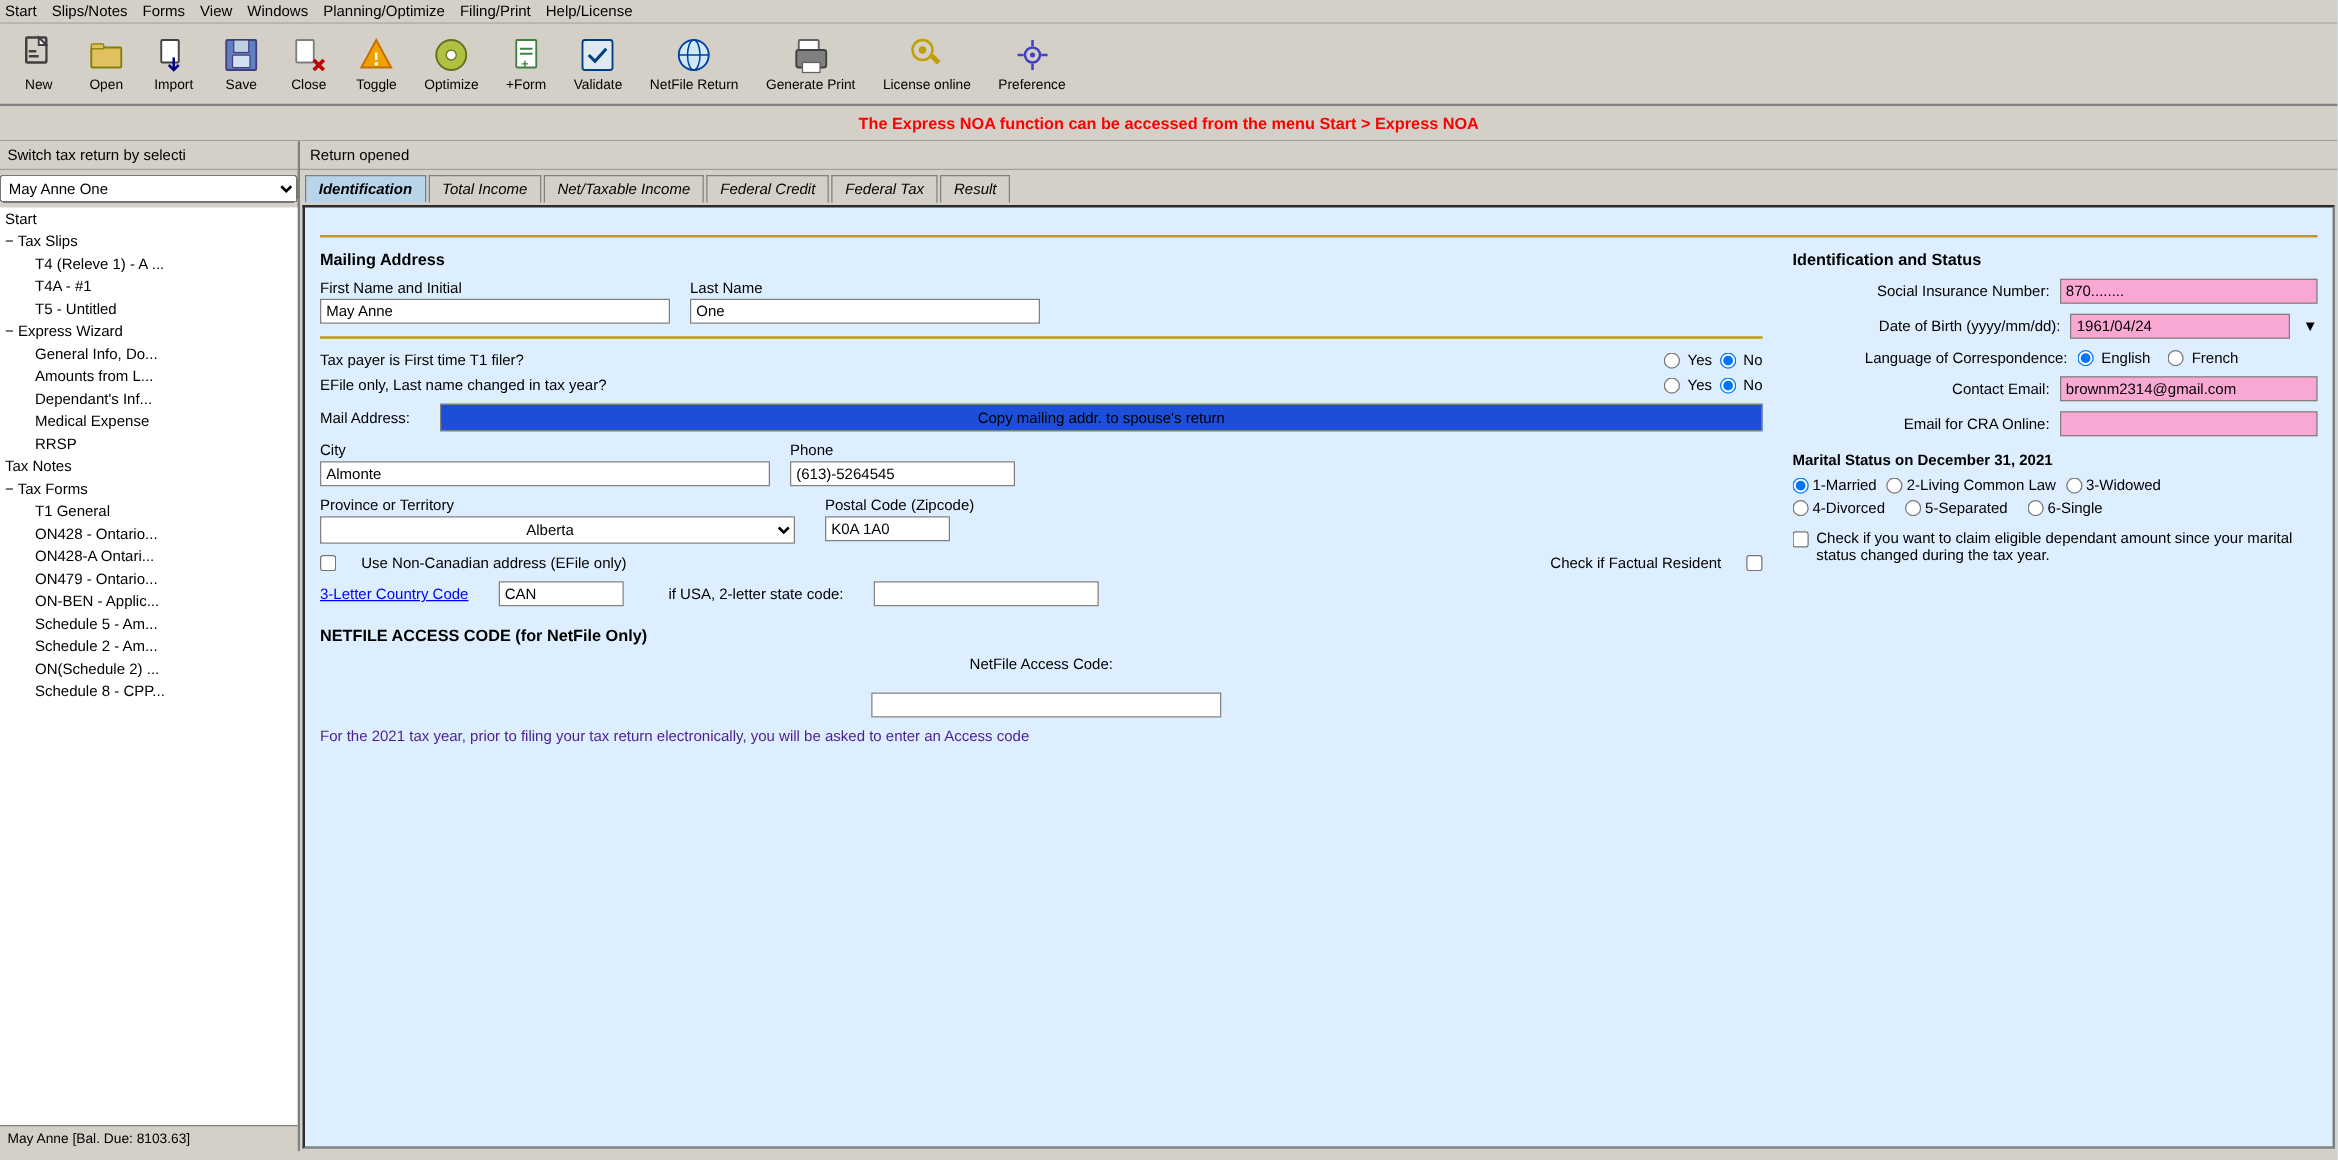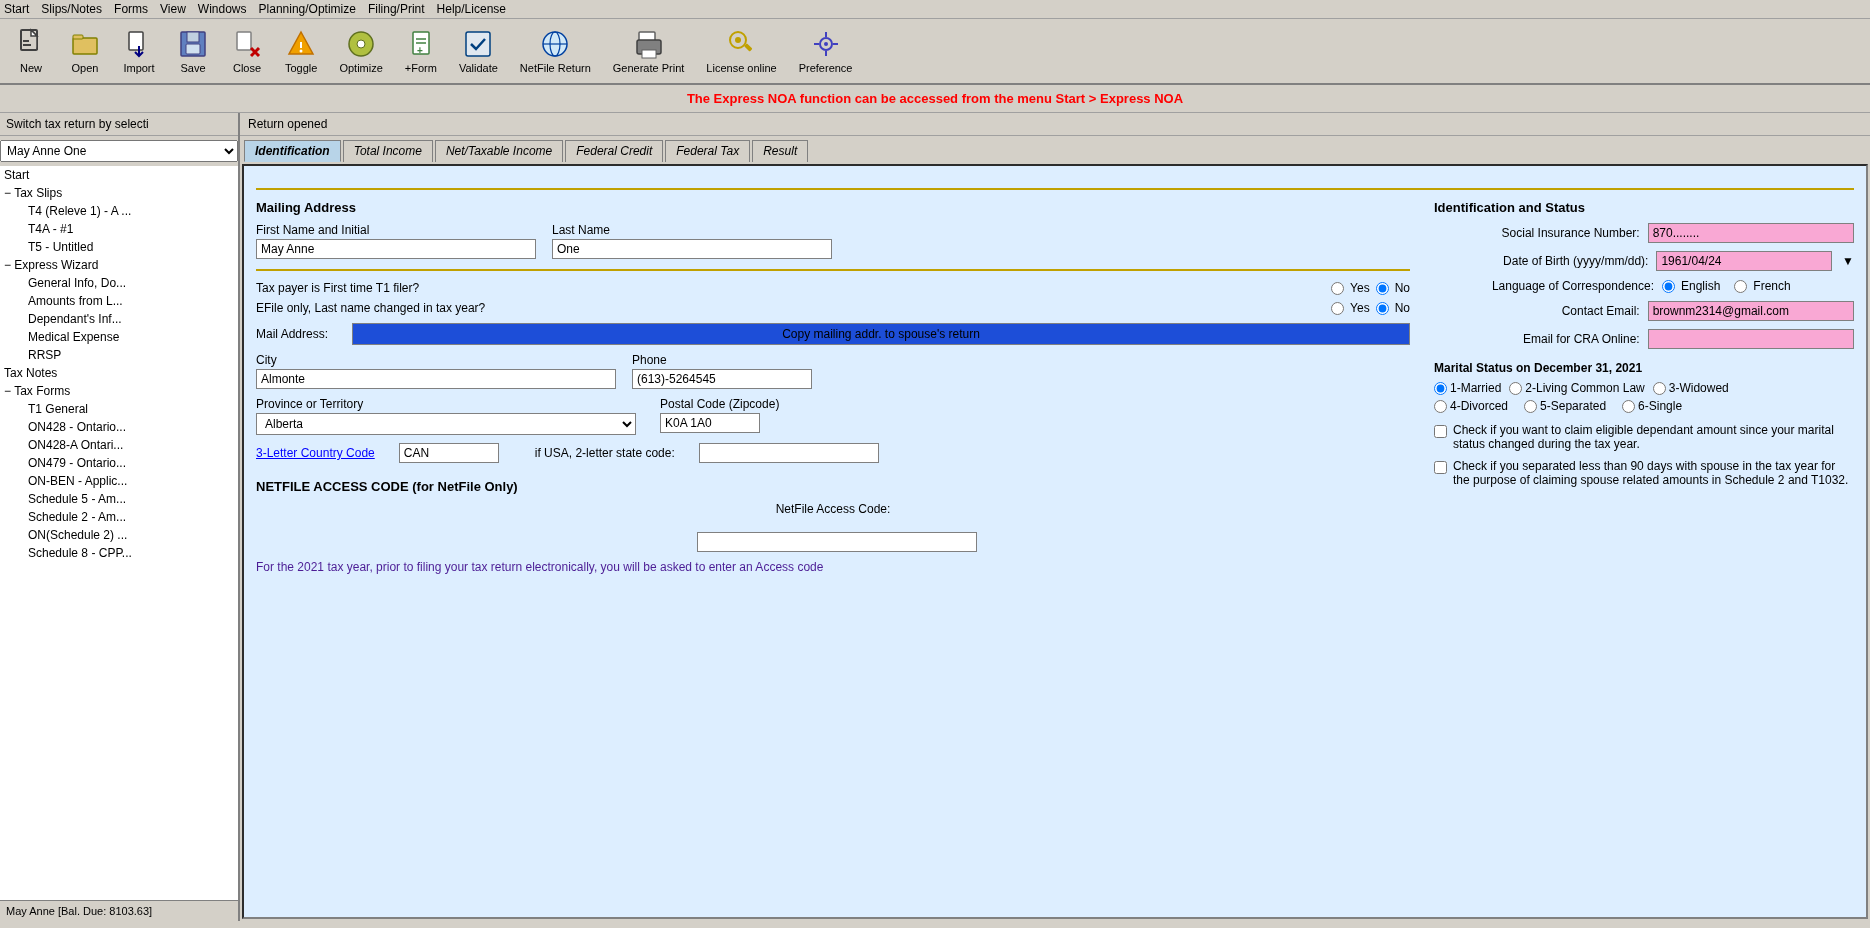--- a/index.html
+++ b/index.html
@@ -79,21 +79,21 @@
     .marital-options { display: flex; flex-wrap: wrap; gap: 4px 8px; font-size: 12px; }
     .marital-option { display: flex; align-items: center; gap: 3px; }
 
     .check-row { display: flex; align-items: flex-start; gap: 6px; margin-top: 8px; font-size: 12px; }
     .check-row input { margin-top: 2px; flex-shrink: 0; }
 
     
     .copy-btn { background: #1d4ed8; border: 1px solid #808080; padding: 3px 10px; cursor: pointer; font-size: 12px; width: 100%; }
 
     
-    .province-select { border: 1px solid #808080; background: white; padding: 2px 4px; font-size: 12px; width: 380px; }
+    .province-select { border: 1px solid #808080; background: white; padding: 2px 4px; font-size: 12px; width: 380px; text-align: center; }
 
     
     .country-link { color: blue; text-decoration: underline; cursor: pointer; font-size: 12px; }
 
     
     .netfile-section { margin-top: 16px; }
     .netfile-title { font-weight: bold; font-size: 13px; margin-bottom: 8px; }
 
     
     ::-webkit-scrollbar { width: 14px; }
@@ -367,20 +367,27 @@
                 <option>Ontario</option>
                 <option>Quebec</option>
               </select>
             </div>
             <div class="field-group" style="margin-left:8px;">
               <div class="field-label">Postal Code (Zipcode)</div>
               <input type="text" class="field-input small" value="K0A 1A0" style="">
             </div>
           </div>
 
+          <div class="field-row" style="align-items:center;margin-top:4px;">
+            <input type="checkbox" style="">
+            <span style="margin-left:4px;">Use Non-Canadian address (EFile only)</span>
+            <span style="flex:1"></span>
+            <span>Check if Factual Resident</span>
+            <input type="checkbox" style="margin-left: 4px;">
+          </div>
 
           <div class="field-row" style="align-items:center;margin-top:4px;">
             <span class="country-link">3-Letter Country Code</span>
             <input type="text" class="field-input small" value="CAN" style="margin-left: 8px;">
             <span style="margin-left:20px;">if USA, 2-letter state code:</span>
             <input type="text" class="field-input medium" value="" style="margin-left: 8px;">
           </div>
 
           <div class="netfile-section">
             <div class="netfile-title">NETFILE ACCESS CODE (for NetFile Only)</div>
@@ -457,22 +464,18 @@
                 <input type="radio" name="marital" style="">
                 <span>6-Single</span>
               </div>
             </div>
 
             <div class="check-row" style="margin-top:10px;">
               <input type="checkbox" style="">
               <span>Check if you want to claim eligible dependant amount since your marital status changed during the tax year.</span>
             </div>
 
-            <div class="check-row" style="margin-top:8px;">
-              <input type="checkbox" style="">
-              <span>Check if you separated less than 90 days with spouse in the tax year for the purpose of claiming spouse related amounts in Schedule 2 and T1032.</span>
-            </div>
           </div>
         </div>
       </div>
     </div>
   </div>
 </div>
 
 </body></html>

